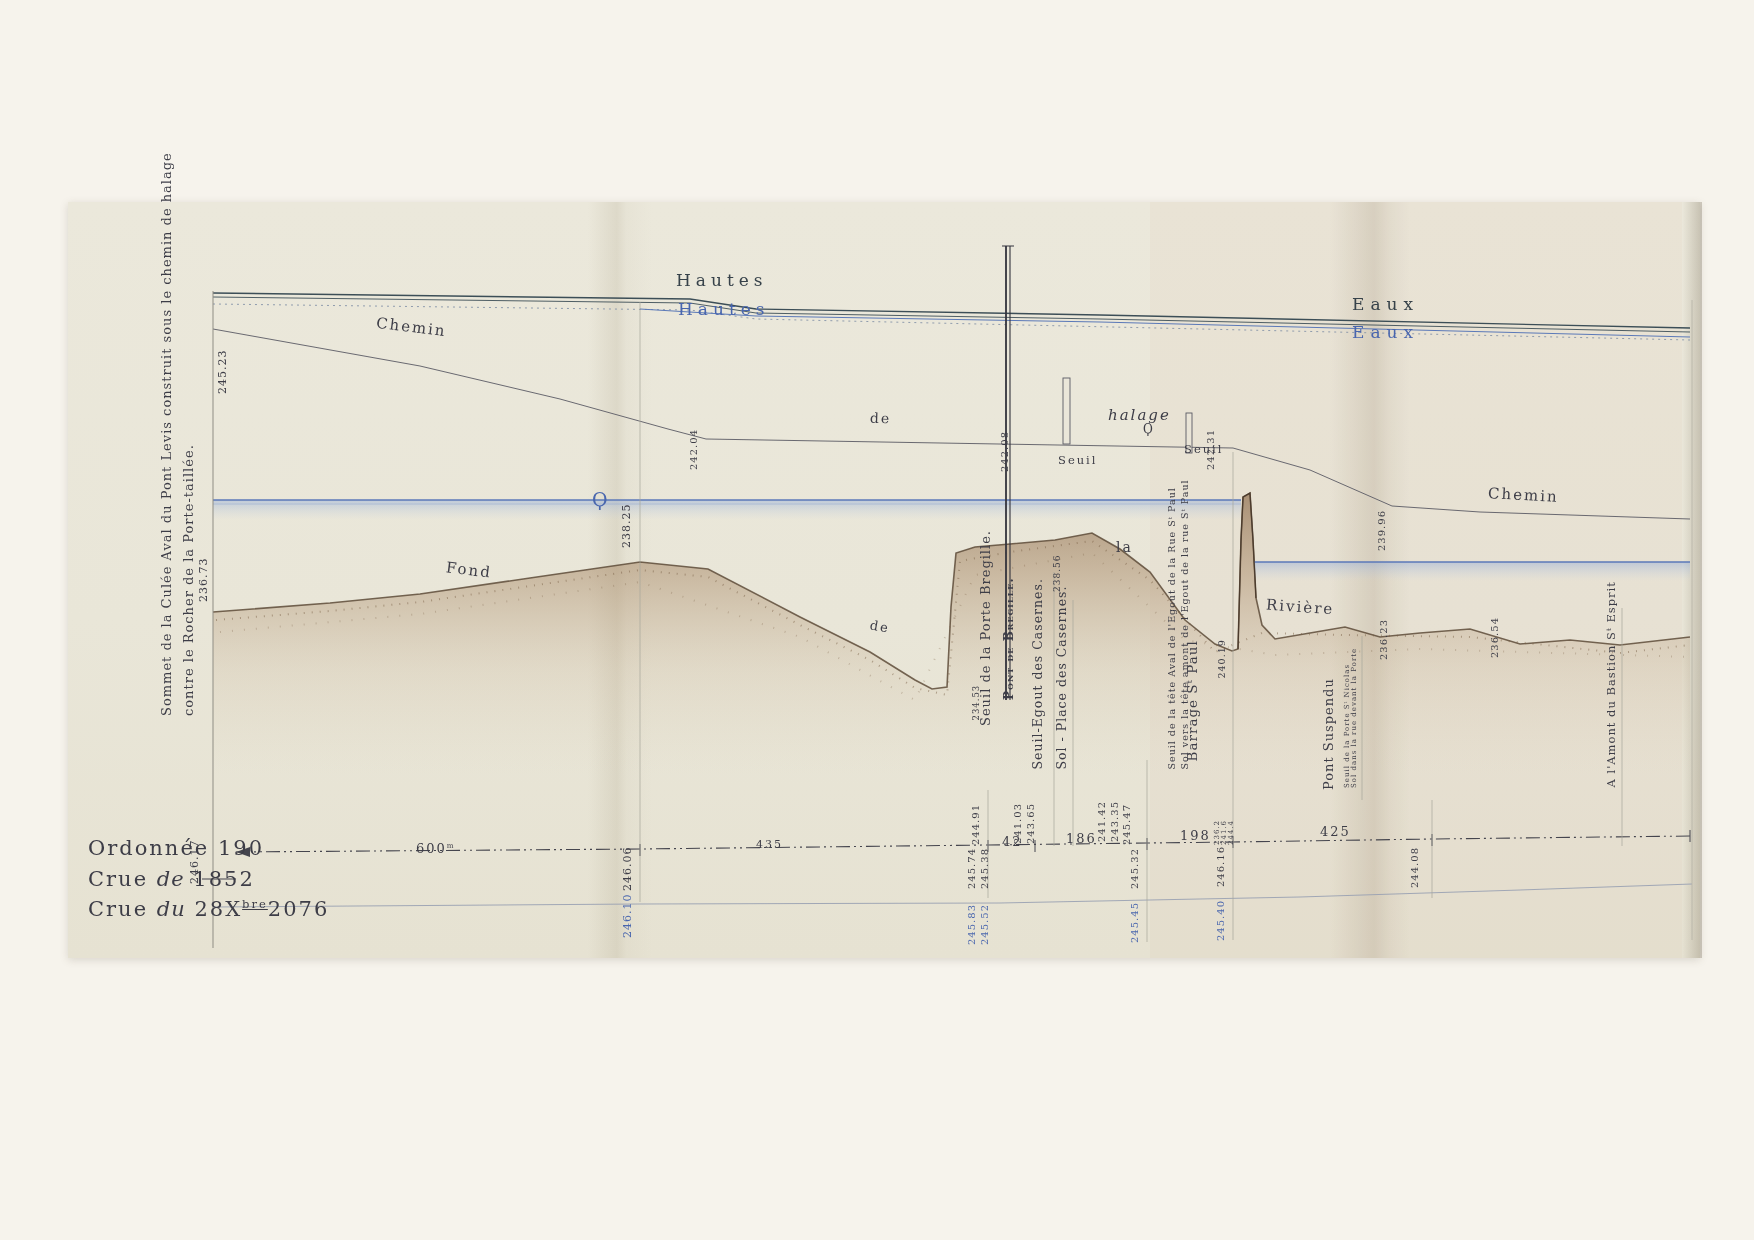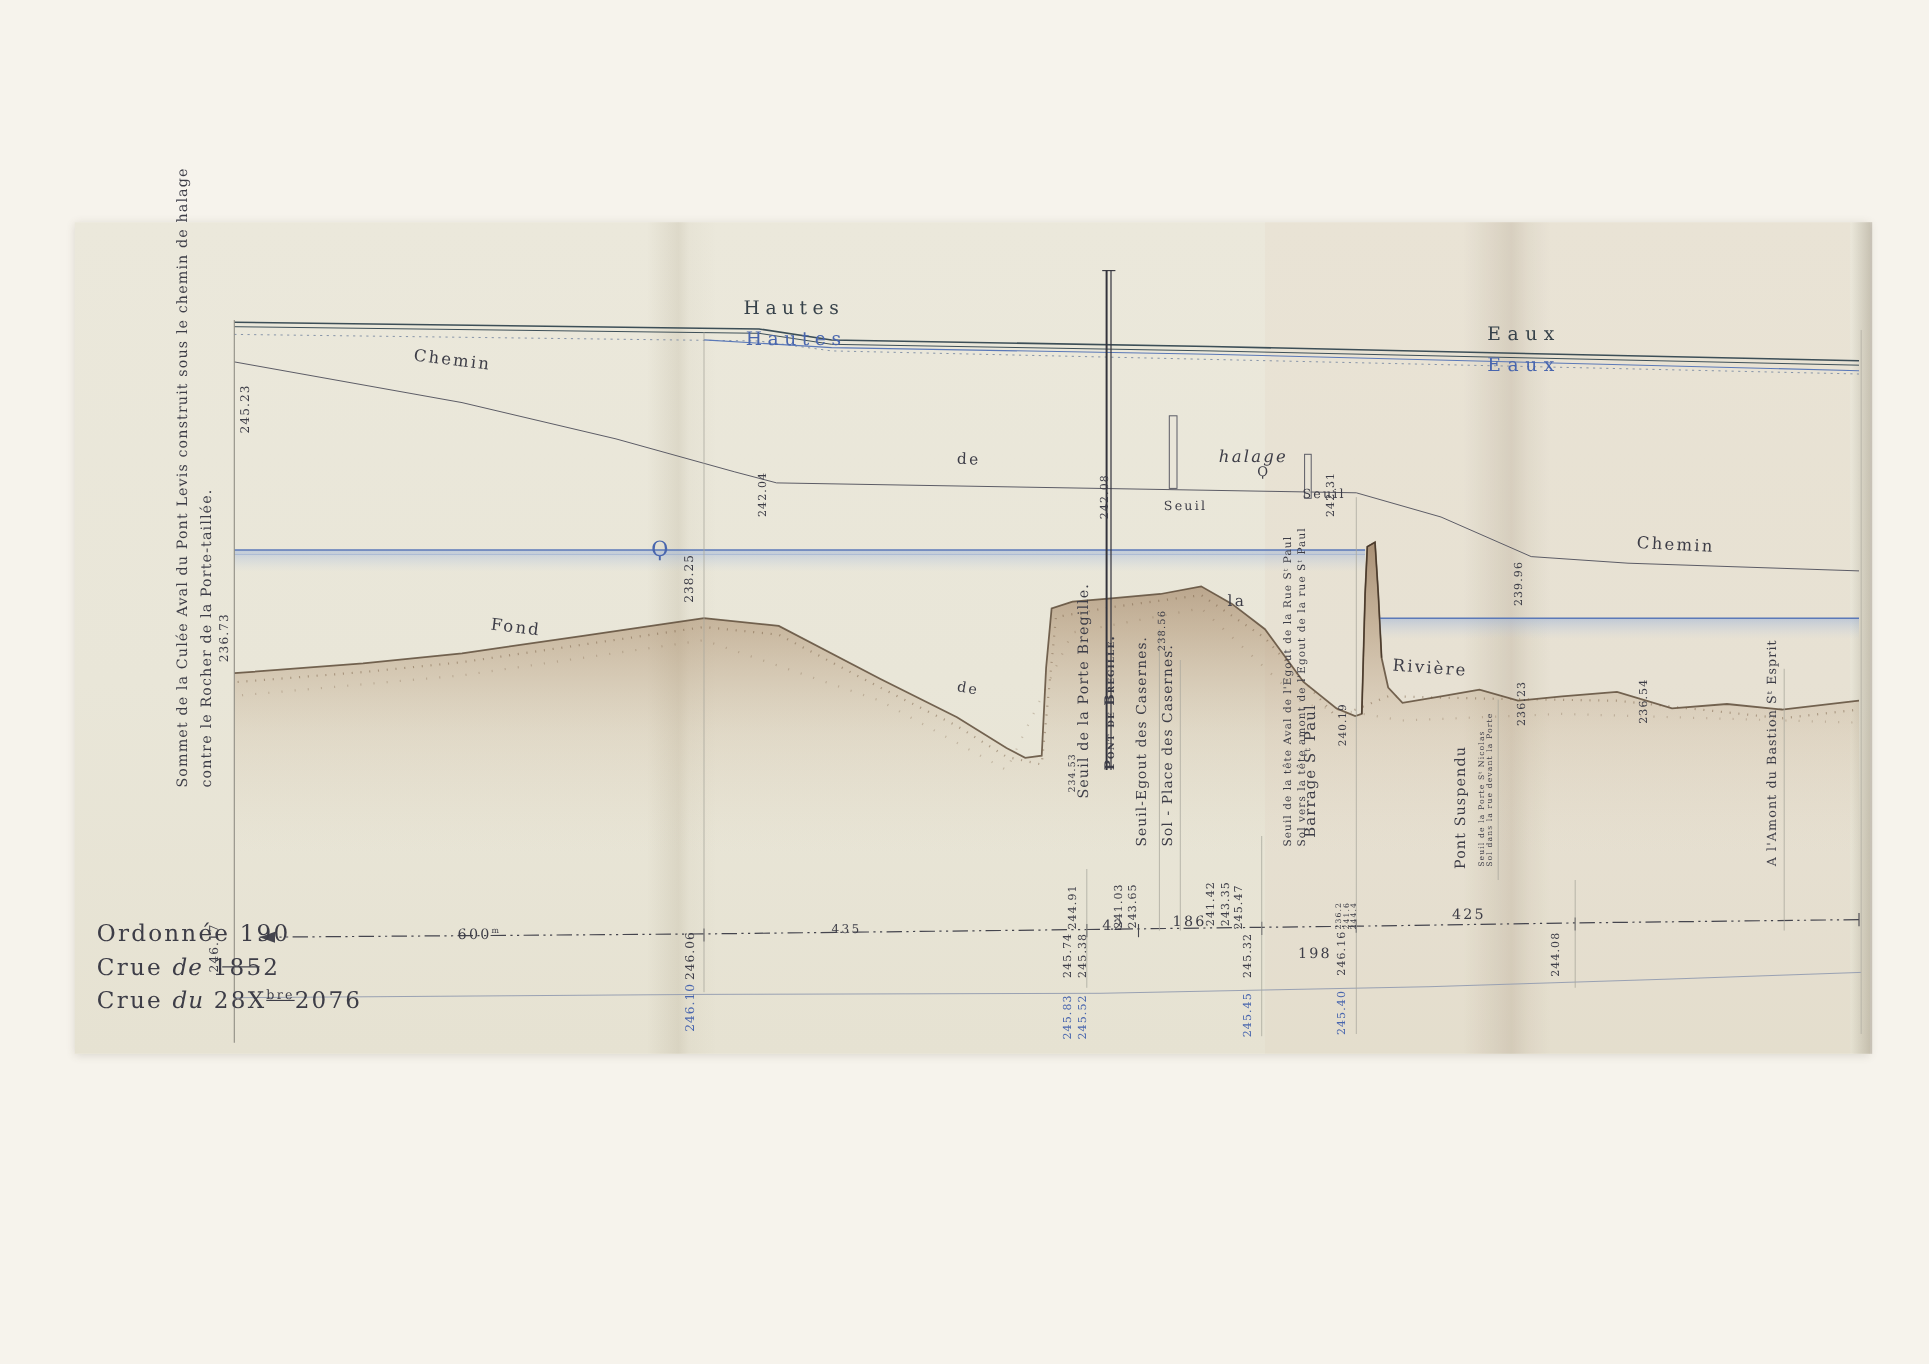--- a/index.html
+++ b/index.html
@@ -134,21 +134,21 @@
   <div class="lbl" style="left:88px;top:899px;font-size:21px;">
     <span>Crue</span>
     <i>du</i>
     <span>28</span><span>X</span><sup style="text-decoration:underline;">bre</sup><span>2076</span>
   </div>
 
   <div class="lbl" style="left:416px;top:842px;font-size:13px;"><span>600</span><sup>m</sup></div>
   <div class="lbl" style="left:756px;top:839px;font-size:11px;">435</div>
   <div class="lbl" style="left:1002px;top:835px;font-size:13px;">42</div>
   <div class="lbl" style="left:1066px;top:832px;font-size:13px;">186</div>
-  <div class="lbl" style="left:1180px;top:829px;font-size:13px;margin-top:32px;">198</div>
+  <div class="lbl" style="left:1180px;top:829px;font-size:13px;">198</div>
   <div class="lbl" style="left:1320px;top:825px;font-size:13px;">425</div>
 
   <div class="v" style="left:173px;top:703px;font-size:13px;">Sommet de la Culée Aval du Pont Levis construit sous le chemin de halage</div>
   <div class="v" style="left:195px;top:703px;font-size:13px;">contre  le Rocher de la Porte-taillée.</div>
 
   <div class="v" style="left:992px;top:713px;font-size:13px;">Seuil de la Porte Bregille.</div>
   <div class="v sc" style="left:1015px;top:688px;font-size:12px;font-weight:bold;">Pont de Bregille.</div>
   <div class="v" style="left:980px;top:712px;font-size:8.5px;">234.53</div>
 
   <div class="v" style="left:1044px;top:757px;font-size:12.5px;">Seuil-Egout des Casernes.</div>

